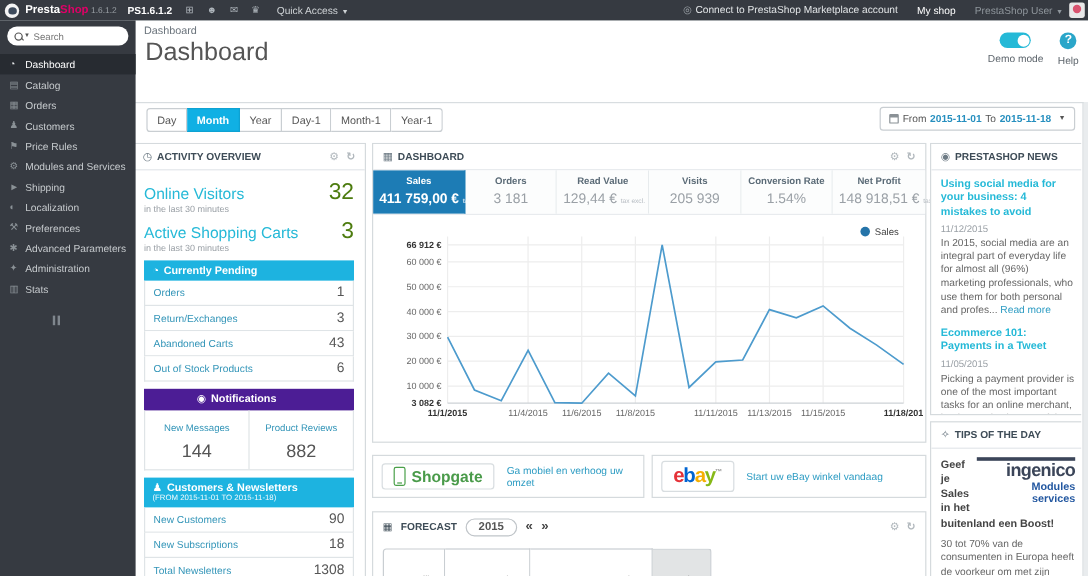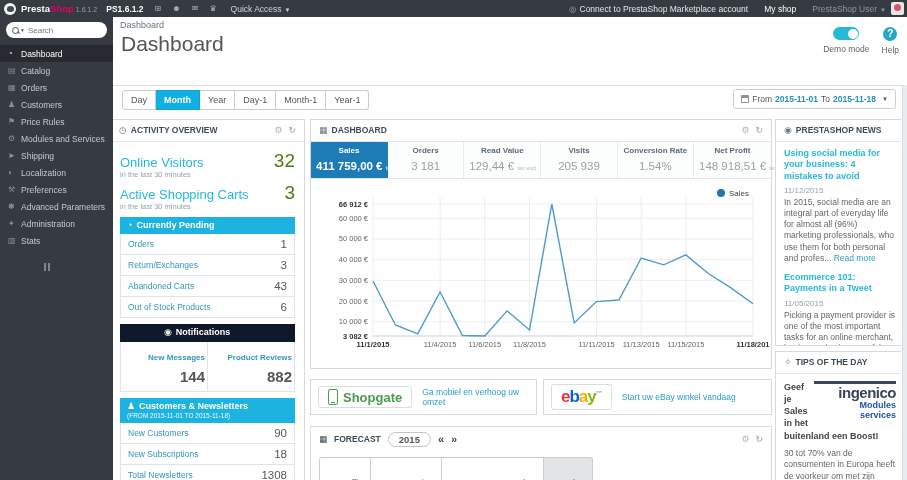--- a/index.html
+++ b/index.html
@@ -87,21 +87,21 @@
   .metric .mv { margin-left:auto; font-size:19px; color:#4d7c0f; font-weight:400; }
   .msub { font-size:7.5px; color:#9aa0a6; margin:-2px 0 3px 0; }
   .secbox { margin-top:6px; }
   .sec-head { background:#1db3e0; color:#fff; font-size:9px; font-weight:bold; padding:3px 7px; line-height:1.25; }
   .sec-head .shi { margin-right:4px; font-weight:normal; }
   .sec-head .sub { display:block; font-size:6.5px; font-weight:normal; opacity:.95; }
   .srow { display:flex; align-items:center; border:1px solid #dfe4e7; border-top:none; background:#fff; padding:4px 7px; }
   .srow a { font-size:8.5px; color:#3395b8; text-decoration:none; cursor:pointer; }
   .srow b { margin-left:auto; font-size:11.5px; color:#555; font-weight:normal; }
   .two-col { display:flex; border:1px solid #dfe4e7; border-top:none; }
-  .two-col .cell { flex:1; text-align:right; padding:4px 2px 6px 2px;font-weight:bold; }
+  .two-col .cell { flex:1; text-align:center; padding:4px 2px 6px 2px; }
   .two-col .cell + .cell { border-left:1px solid #dfe4e7; }
   .two-col a { font-size:8px; color:#3395b8; text-decoration:none; cursor:pointer; }
   .two-col .big { font-size:15px; color:#555; margin-top:4px; }
 
   
   .dash { left:200px; top:0; width:462px; height:250px; }
   .kpis { display:flex; border-bottom:1px solid #e3e7ea; }
   .kpi { width:77px; height:36px; padding:4px 5px; border-right:1px solid #e7ebed; background:#fcfdfd; cursor:pointer; }
   .kpi:last-child { border-right:none; }
   .kpi .kl { font-size:8px; font-weight:bold; color:#5b6b77; text-align:center; }
@@ -309,21 +309,21 @@
                     <a>Abandoned Carts</a>
                     <b>43</b>
                   </div>
                 <div class="srow">
                     <a>Out of Stock Products</a>
                     <b>6</b>
                   </div>
               </div>
 
               <div class="secbox">
-                <div class="sec-head" style="background: #0f172a; padding-left: 44px;"><span class="shi">◉</span><span>Notifications</span></div>
+                <div class="sec-head" style="background: #4c1d95; padding-left: 44px;"><span class="shi">◉</span><span>Notifications</span></div>
                 <div class="two-col">
                   <div class="cell"><a>New Messages</a><div class="big">144</div></div>
                   <div class="cell"><a>Product Reviews</a><div class="big">882</div></div>
                 </div>
               </div>
 
               <div class="secbox">
                 <div class="sec-head" style="background: rgb(29, 179, 224);"><span class="shi">♟</span><span>Customers &amp; Newsletters</span><span class="sub">(FROM 2015-11-01 TO 2015-11-18)</span></div>
                 <div class="srow">
                     <a>New Customers</a>

